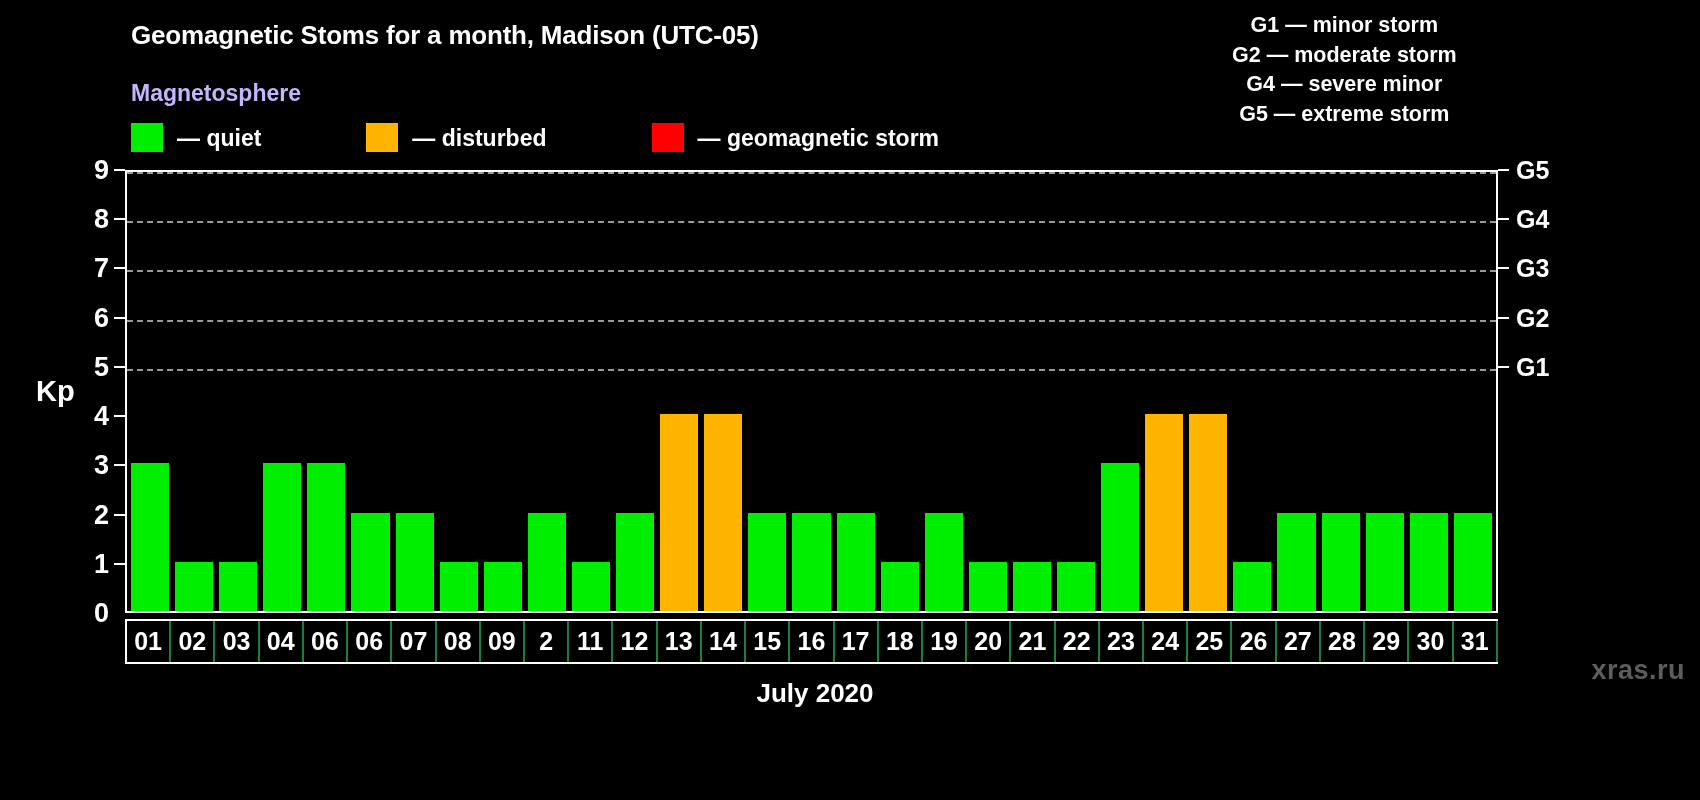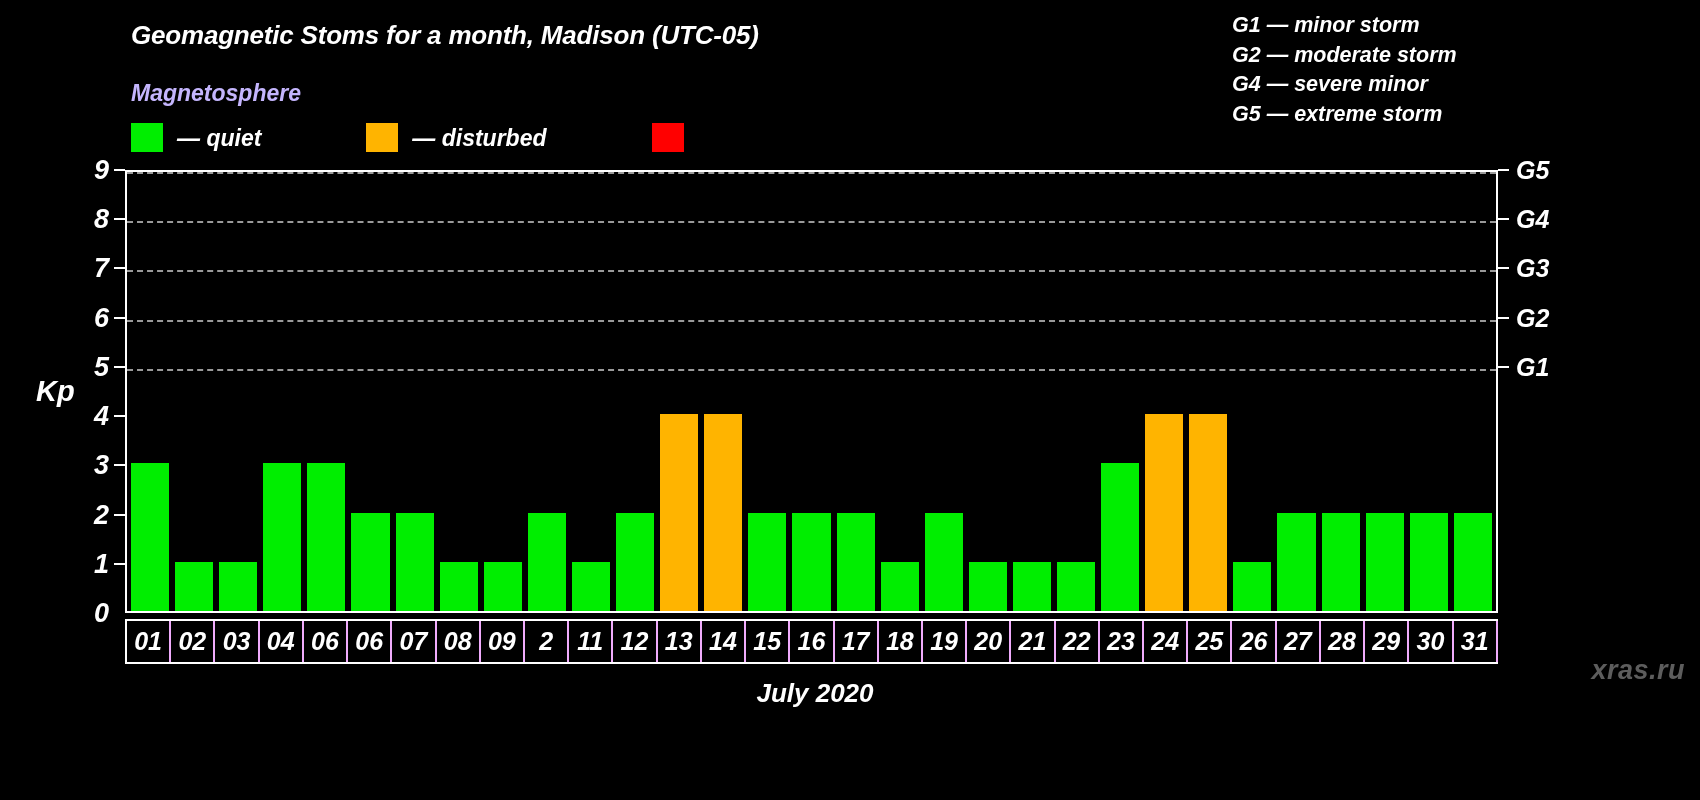--- a/index.html
+++ b/index.html
@@ -2,21 +2,21 @@
 <html><head>
 <meta charset="utf-8">
 <style>
   * { box-sizing: border-box; margin: 0; padding: 0; }
   html, body {
     width: 1700px; height: 800px;
     background: #000000;
     font-family: "Liberation Sans", sans-serif;
     overflow: hidden;
   }
-  #root { position: relative; width: 1700px; height: 692px; background: #000; font-style: italic; }
+  #root { position: relative; width: 1700px; height: 692px; background: #000; }
 
   
   #chart-title {
     position: absolute; left: 131px; top: 20px;
     font-size: 26px; font-weight: bold; color: #ffffff;
     white-space: nowrap; letter-spacing: -0.2px;
   }
   #magnetosphere-label {
     position: absolute; left: 131px; top: 80px;
     font-size: 23px; font-weight: bold; color: #c4b5fd; white-space: nowrap;
@@ -29,21 +29,21 @@
   .legend-swatch { width: 32px; height: 29px; display: inline-block; }
   .legend-text {
     font-size: 23px; font-weight: bold; color: #ffffff;
     margin-left: 14px; white-space: nowrap;
   }
   #legend-gap-1 { width: 105px; }
   #legend-gap-2 { width: 105px; }
 
   #g-scale-legend {
     position: absolute; left: 1232px; top: 11px;
-    display: flex; flex-direction: column;
+    display: flex; flex-direction: column; align-items: center;
   }
   .g-scale-line {
     font-size: 21.5px; font-weight: bold; color: #ffffff;
     line-height: 29.5px; white-space: nowrap;
   }
 
   
   #plot-area {
     position: absolute;
     left: 125px; top: 170px;
@@ -107,21 +107,21 @@
   #x-axis-days {
     position: absolute; left: 125px; top: 619px;
     width: 1373px; height: 45px;
     display: flex;
     border-left: 2px solid #ffffff;
     border-top: 2px solid #ffffff;
     border-bottom: 2px solid #ffffff;
   }
   .day-cell {
     flex: 1 1 0;
-    border-right: 2px solid #f0abfc;
+    border-right: 2px solid #15803d;
     display: flex; align-items: center; justify-content: center;
     font-size: 25px; font-weight: bold; color: #ffffff;
     background: #000000;
   }
   #x-axis-title {
     position: absolute; left: 0; top: 678px; width: 1630px;
     text-align: center;
     font-size: 26px; font-weight: bold; color: #ffffff;
   }
   #watermark {
@@ -145,20 +145,21 @@
       <span class="legend-text">— quiet</span>
     </div>
     <span id="legend-gap-1"></span>
     <div class="legend-item">
       <span class="legend-swatch" style="background: rgb(255, 180, 0);"></span>
       <span class="legend-text">— disturbed</span>
     </div>
     <span id="legend-gap-2"></span>
     <div class="legend-item">
       <span class="legend-swatch" style="background: rgb(255, 0, 0);"></span>
+      <span class="legend-text">— geomagnetic storm</span>
     </div>
   </div>
 
   <div id="g-scale-legend">
       <div class="g-scale-line">G1 — minor storm</div>
       <div class="g-scale-line">G2 — moderate storm</div>
       <div class="g-scale-line">G4 — severe minor</div>
       <div class="g-scale-line">G5 — extreme storm</div>
     </div>
 

